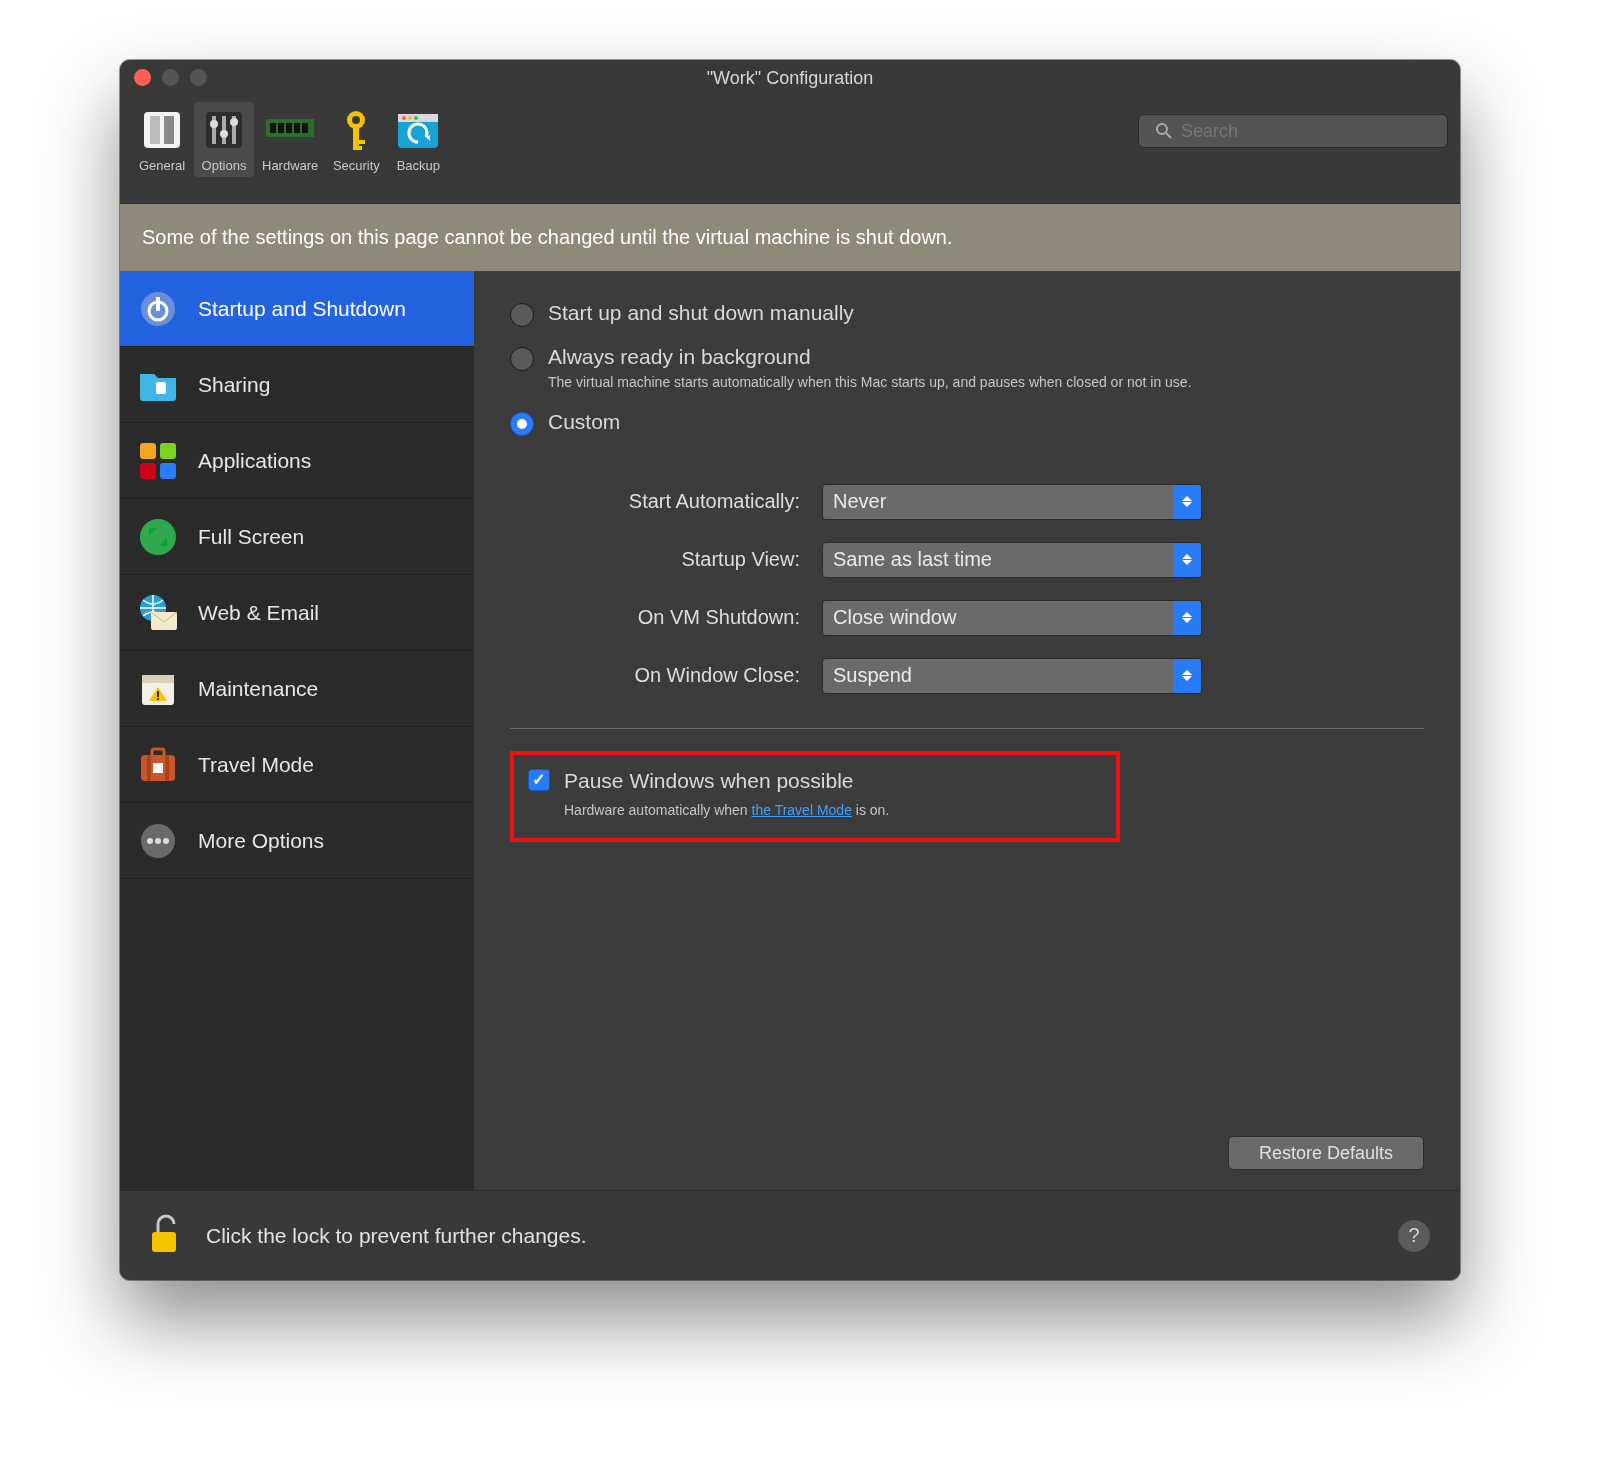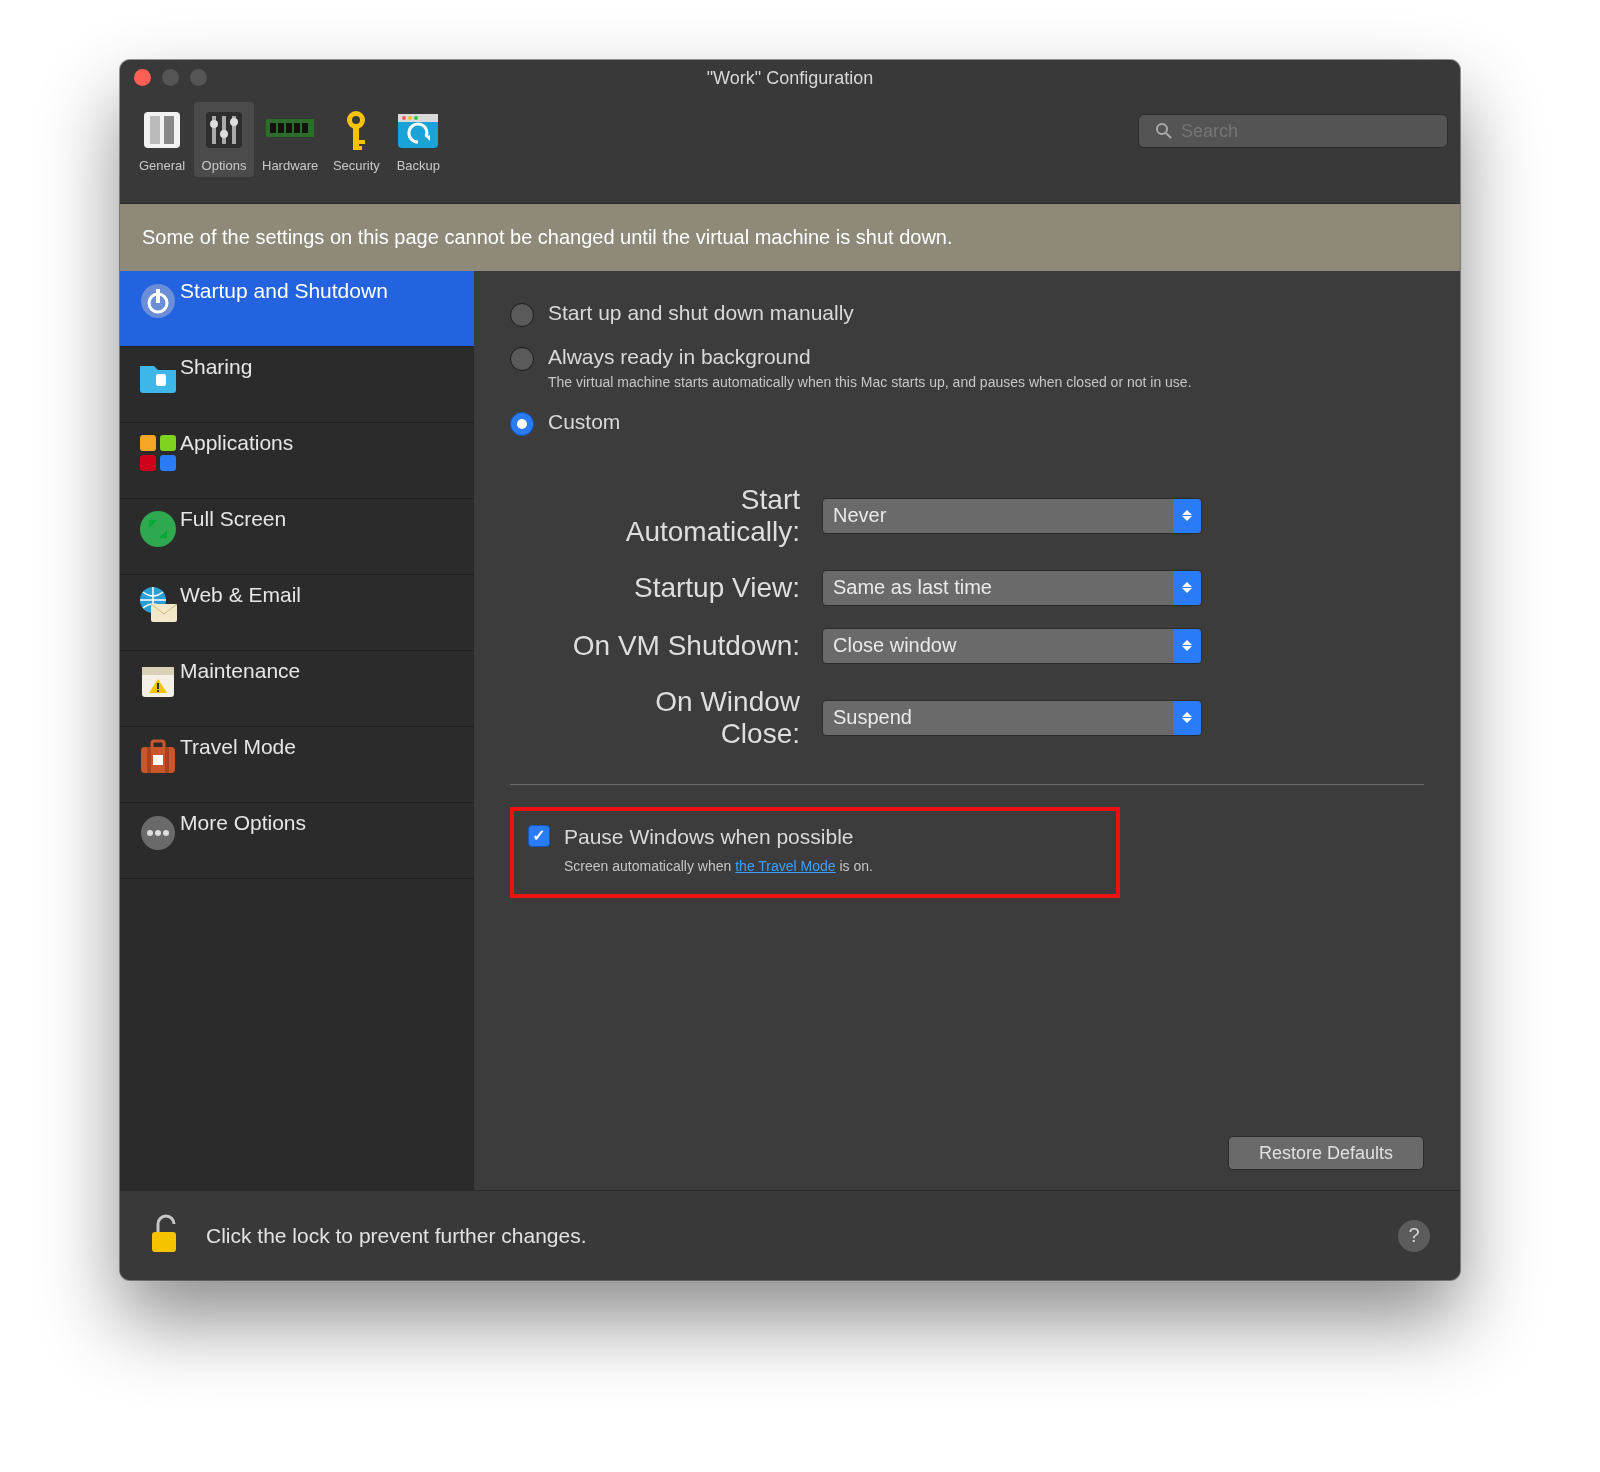--- a/index.html
+++ b/index.html
@@ -17,31 +17,31 @@
   .toolbar { background: #39393a; padding: 6px 12px 6px 12px; display: flex; align-items: flex-start; gap: 2px; border-bottom: 1px solid #2a2a2a; position: relative; height: 108px;}
   .tbtn { display:flex; flex-direction:column; align-items:center; gap:4px; padding:4px 6px; color:#c9c9c9; font-size:13px; border-radius:4px;}
   .tbtn .ico { width:48px; height:48px; display:flex; align-items:center; justify-content:center; }
   .tbtn.selected { background:#4b4b4b; }
   .tb-spacer { flex:1; }
   .search-wrap { margin-top:12px; width:310px; height:34px; background:#545455; border:1px solid #2c2c2c; border-radius:6px; display:flex; align-items:center; padding:0 16px; color:#a0a0a0; gap:8px;}
   .search-wrap input { flex:1; background:transparent; border:none; outline:none; color:#ddd; font-size:18px;}
   .banner { background:#8e8979; color:#fff; font-size:20px; padding:22px 22px; }
   .body { flex:1; display:flex; background:#3c3c3c; }
   .sidebar { width:354px; background:#2b2b2b; display:flex; flex-direction:column; padding:0; }
-  .sitem { height:76px; display:flex; align-items:flex-start; padding:8px 16px; color:#e6e6e6; font-size:21px; border-bottom:1px solid #202020;}
+  .sitem { height:76px; display:flex; align-items:center; gap:18px; padding:8px 16px; color:#e6e6e6; font-size:21px; border-bottom:1px solid #202020;}
   .sitem.active { background:#2463e0; color:#fff; }
   .sicon { width:44px; height:44px; display:flex; align-items:center; justify-content:center; border-radius:6px;}
   .content { flex:1; padding:30px 36px 20px 36px; color:#d9d9d9; font-size:21px; display:flex; flex-direction:column; position: relative;}
   .radio-row { display:flex; align-items:flex-start; gap:14px; margin-bottom:18px;}
   .radio { width:24px; height:24px; border-radius:50%; border:1px solid #1a1a1a; background:#5a5a5a; flex:none; margin-top:2px;}
   .radio.on { background:#2a7bf6; border-color:#1557c0; position:relative;}
   .radio.on::after { content:""; position:absolute; inset:6px; background:#fff; border-radius:50%;}
   .sub { color:#c6c6c6; font-size:14px; margin-top:4px; max-width:700px; line-height:1.35;}
   .form-rows { margin-top:30px; margin-left:60px; display:grid; grid-template-columns: 230px 380px; row-gap:22px; column-gap:22px; align-items:center;}
-  .flabel { text-align:right; color:#dedede; font-size:28px;}
+  .flabel { text-align:right; color:#dedede; font-size:20px;}
   .select { height:36px; background:#6a6a6a; border:1px solid #2b2b2b; border-radius:4px; display:flex; align-items:center; padding:0 10px; color:#eaeaea; font-size:20px; position:relative;}
   .select .chev { position:absolute; right:0; top:0; bottom:0; width:28px; background:#2a7bf6; border-radius:0 4px 4px 0; display:flex; flex-direction:column; align-items:center; justify-content:center; gap:1px;}
   .select .chev::before,.select .chev::after{content:"";width:0;height:0;border-left:5px solid transparent;border-right:5px solid transparent;}
   .select .chev::before{border-bottom:5px solid #fff;}
   .select .chev::after{border-top:5px solid #fff;}
   .hr { height:1px; background:#6a6a6a; margin:34px 0 22px 0;}
   .checkbox-row { display:flex; align-items:flex-start; gap:14px;}
   .cb { width:22px; height:22px; border-radius:4px; background:#2a7bf6; border:1px solid #1557c0; display:flex; align-items:center; justify-content:center; color:#fff; font-size:16px; font-weight:bold;}
   .highlight-box { border:4px solid #e11; padding:14px 14px 18px 14px; width:610px;}
   a.link { color:#3ea0ff; text-decoration:underline;}
@@ -273,21 +273,21 @@
       </div>
 
       <div class="hr"></div>
 
       <div class="highlight-box">
         <div class="checkbox-row">
           <div class="cb">✓</div>
           <div>
             <div>Pause Windows when possible</div>
             <div class="sub" style="margin-top:8px;">
-              <span>Screen automatically when </span><a class="link">the Travel Mode</a><span> is on.</span>
+              <span>Hardware automatically when </span><a class="link">the Travel Mode</a><span> is on.</span>
             </div>
           </div>
         </div>
       </div>
 
       <div class="restore">Restore Defaults</div>
     </div>
   </div>
 
   <div class="footer">

